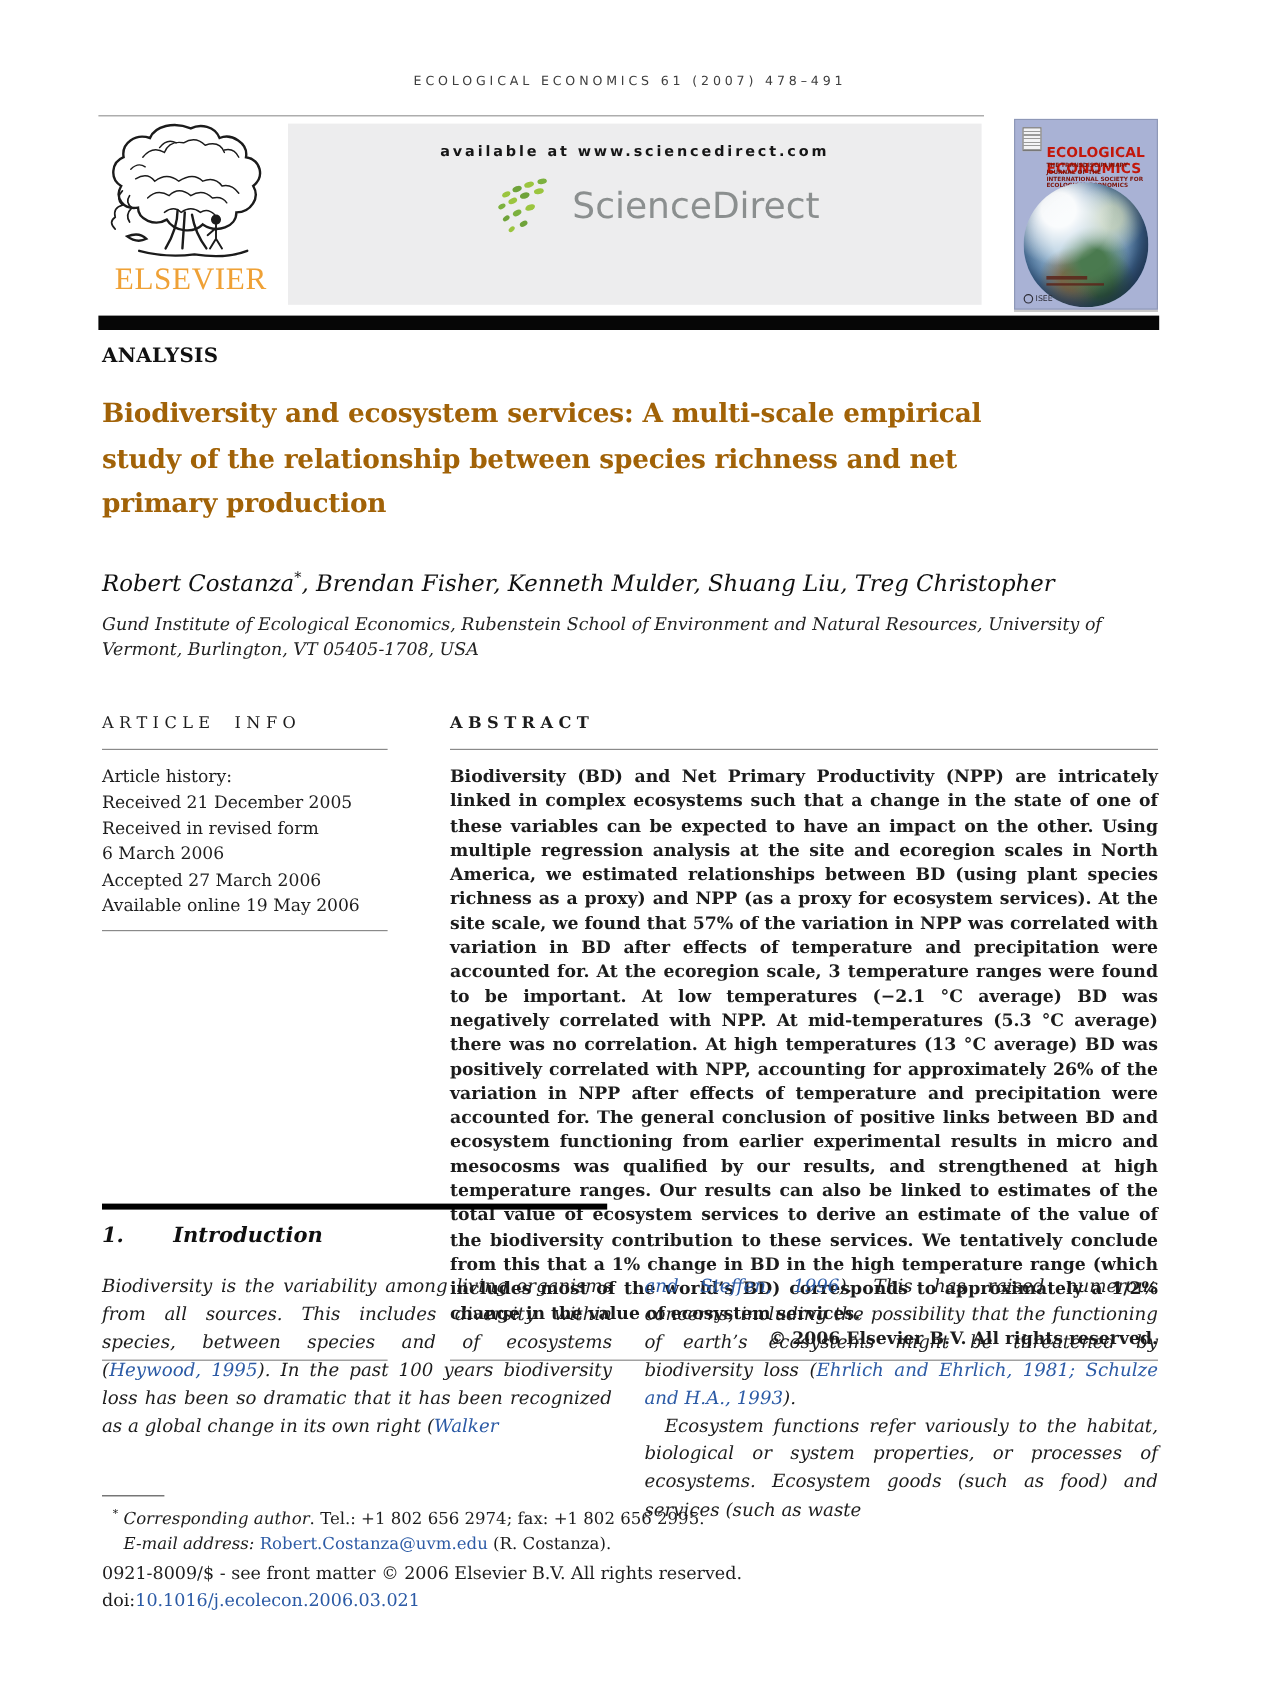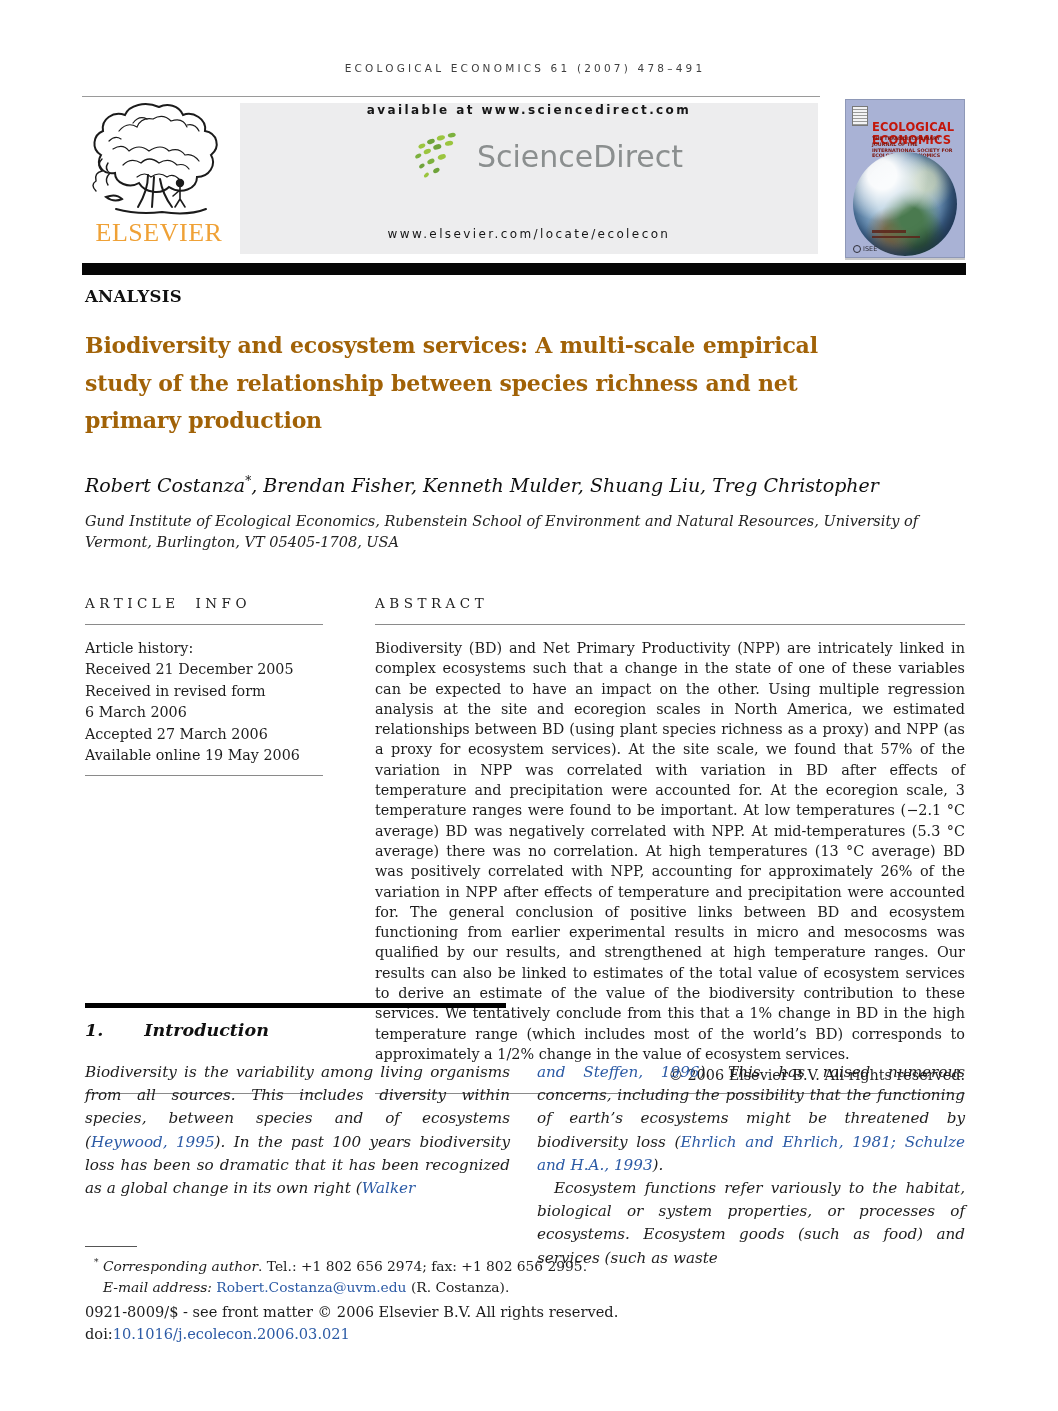--- a/index.html
+++ b/index.html
@@ -12,21 +12,21 @@
   .top-rule{position:absolute;top:96px;left:82px;width:738px;border-top:1.5px solid #9a9a9a;}
 
   
   .elsevier{position:absolute;left:84px;top:101px;width:150px;text-align:center;}
   .elsevier svg{display:block;margin:0 auto;}
   .els-name{font-family:"Liberation Serif",serif;font-size:26px;color:#efa136;
             letter-spacing:.5px;margin-top:1px;line-height:26px;}
 
   
   .banner{position:absolute;left:240px;top:103px;width:578px;height:151px;background:#ededee;}
-  .avail{text-align:center;font-family:"DejaVu Sans",sans-serif;
+  .avail{margin-top:16px;text-align:center;font-family:"DejaVu Sans",sans-serif;
          font-size:12px;font-weight:bold;letter-spacing:2.4px;color:#161616;}
   .sd-logo{display:flex;align-items:center;justify-content:center;margin-top:14px;gap:8px;padding-left:36px;}
   .sd-text{font-family:"DejaVu Sans",sans-serif;font-size:30px;color:#8b8f8f;}
   .locate{position:absolute;bottom:13px;width:100%;text-align:center;
           font-family:"DejaVu Sans",sans-serif;font-size:12px;letter-spacing:2.4px;color:#161616;}
 
   
   .cover{position:absolute;left:845px;top:99px;width:120px;height:159px;background:#a9b2d5;
          overflow:hidden;box-shadow:inset 0 0 0 1px #8e98b7, 0 2px 0 #c9c9c9;}
   .stamp{position:absolute;left:7px;top:7px;width:14px;height:18px;background:#f3f3f5;
@@ -59,21 +59,21 @@
   .title{position:absolute;left:85px;top:327px;width:892px;font-weight:bold;font-size:22px;
          line-height:37.5px;color:#a16207;letter-spacing:-.2px;}
   .authors{position:absolute;left:85px;top:474px;font-style:italic;font-size:19px;color:#101010;}
   .authors sup{font-size:12px;font-style:normal;}
   .affil{position:absolute;left:85px;top:511px;width:880px;font-style:italic;
          font-size:14.5px;line-height:21px;color:#222;}
 
   
   .cols{position:absolute;left:85px;top:590px;width:880px;display:flex;align-items:stretch;}
   .col-info{width:238px;margin-right:52px;position:relative;}
-  .col-abs{width:590px;display:flex;flex-direction:column;}
+  .col-abs{width:590px;display:flex;flex-direction:column;font-weight:bold;}
   .col-head{font-size:13.5px;letter-spacing:4.5px;word-spacing:7px;color:#1c1c1c;
             padding:5px 0 13px 0;border-bottom:1px solid #8a8a8a;}
   .hist,.keys{font-size:14.3px;line-height:21.4px;color:#1d1d1d;}
   .hist{margin-top:13px;}
   .keys{margin-top:12px;}
   .ital{}
   .mini-rule{border-top:1px solid #8a8a8a;margin-top:9px;}
   .info-bottom-rule{position:absolute;bottom:0;left:0;width:100%;border-top:1px solid #8a8a8a;}
   .abs-text{margin-top:13px;font-size:14.4px;line-height:20.3px;text-align:justify;color:#1c1c1c;}
   .abs-copy{text-align:right;font-size:14.4px;line-height:20.3px;margin-top:1px;}
@@ -155,21 +155,20 @@
           <ellipse cx="42" cy="13" rx="4.6" ry="2.6" fill="#9bc53f" transform="rotate(-12 42 13)"></ellipse>
           <ellipse cx="12" cy="38" rx="3.4" ry="2.2" fill="#6fa33a" transform="rotate(-35 12 38)"></ellipse>
           <ellipse cx="22" cy="33" rx="4.2" ry="2.6" fill="#7cb13e" transform="rotate(-28 22 33)"></ellipse>
           <ellipse cx="34" cy="28" rx="4.6" ry="2.8" fill="#9bc53f" transform="rotate(-20 34 28)"></ellipse>
           <ellipse cx="17" cy="48" rx="3.2" ry="2" fill="#9bc53f" transform="rotate(-40 17 48)"></ellipse>
           <ellipse cx="28" cy="43" rx="3.8" ry="2.4" fill="#6fa33a" transform="rotate(-30 28 43)"></ellipse>
         </g>
       </svg>
       <span class="sd-text">ScienceDirect</span>
     </div>
-    <div class="locate">www.elsevier.com/locate/ecolecon</div>
   </div>
 
   <div class="cover">
     <div class="stamp"></div>
     <div class="cov-title">
       <div>ECOLOGICAL</div>
       <div>ECONOMICS</div>
     </div>
     <div class="cov-sub">THE TRANSDISCIPLINARY JOURNAL OF THE INTERNATIONAL SOCIETY FOR ECOLOGICAL ECONOMICS</div>
     <div class="globe"></div>

